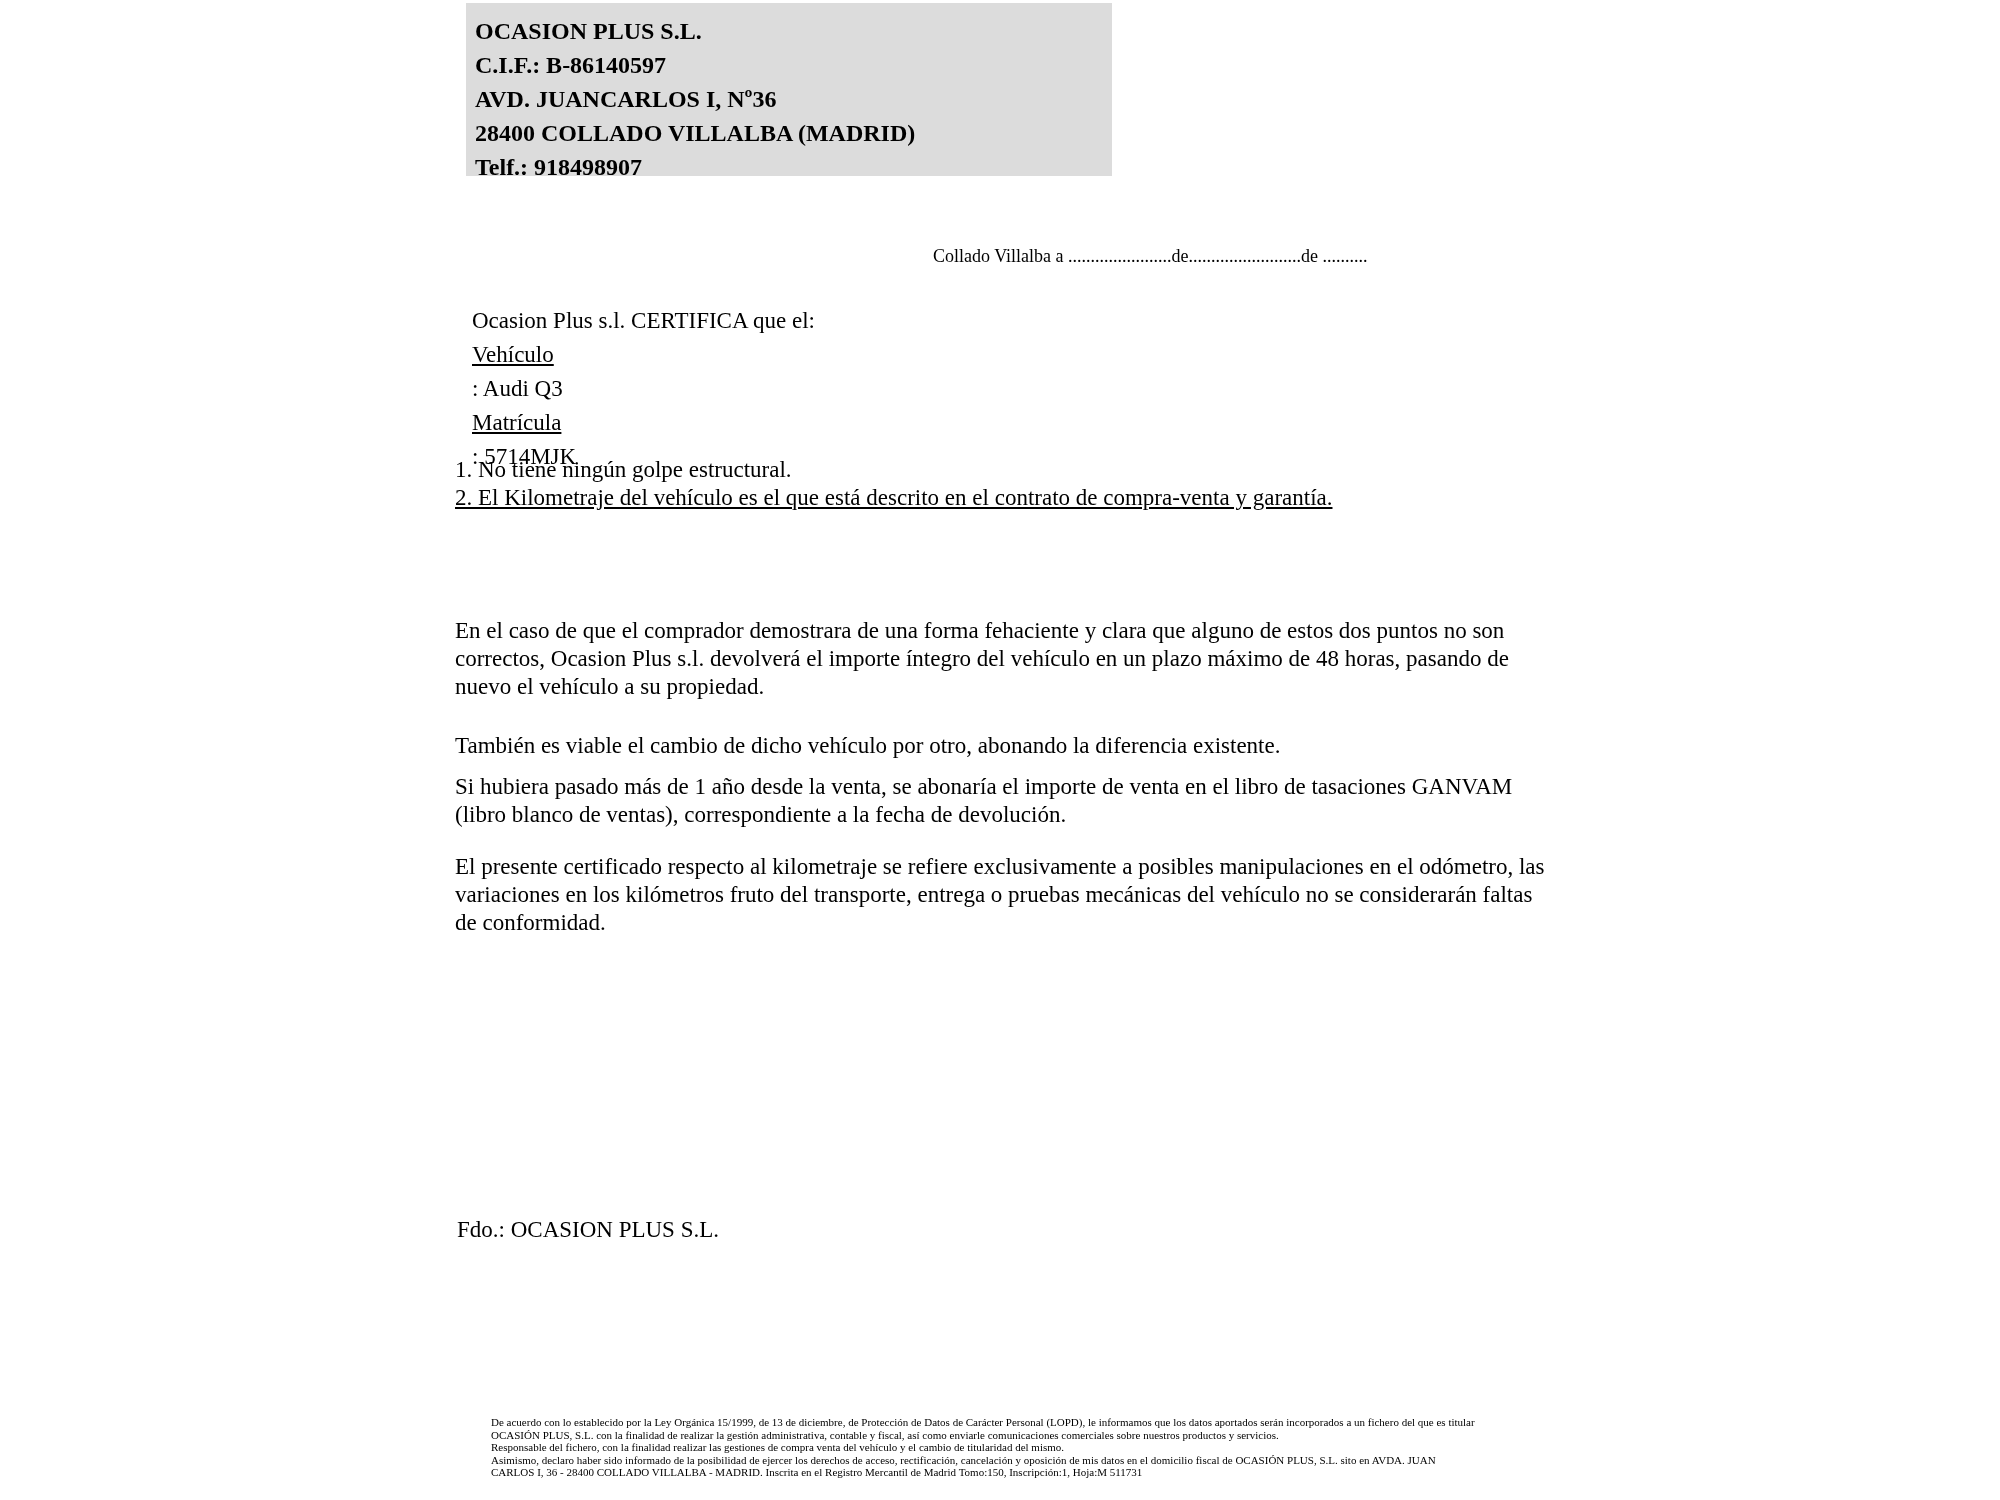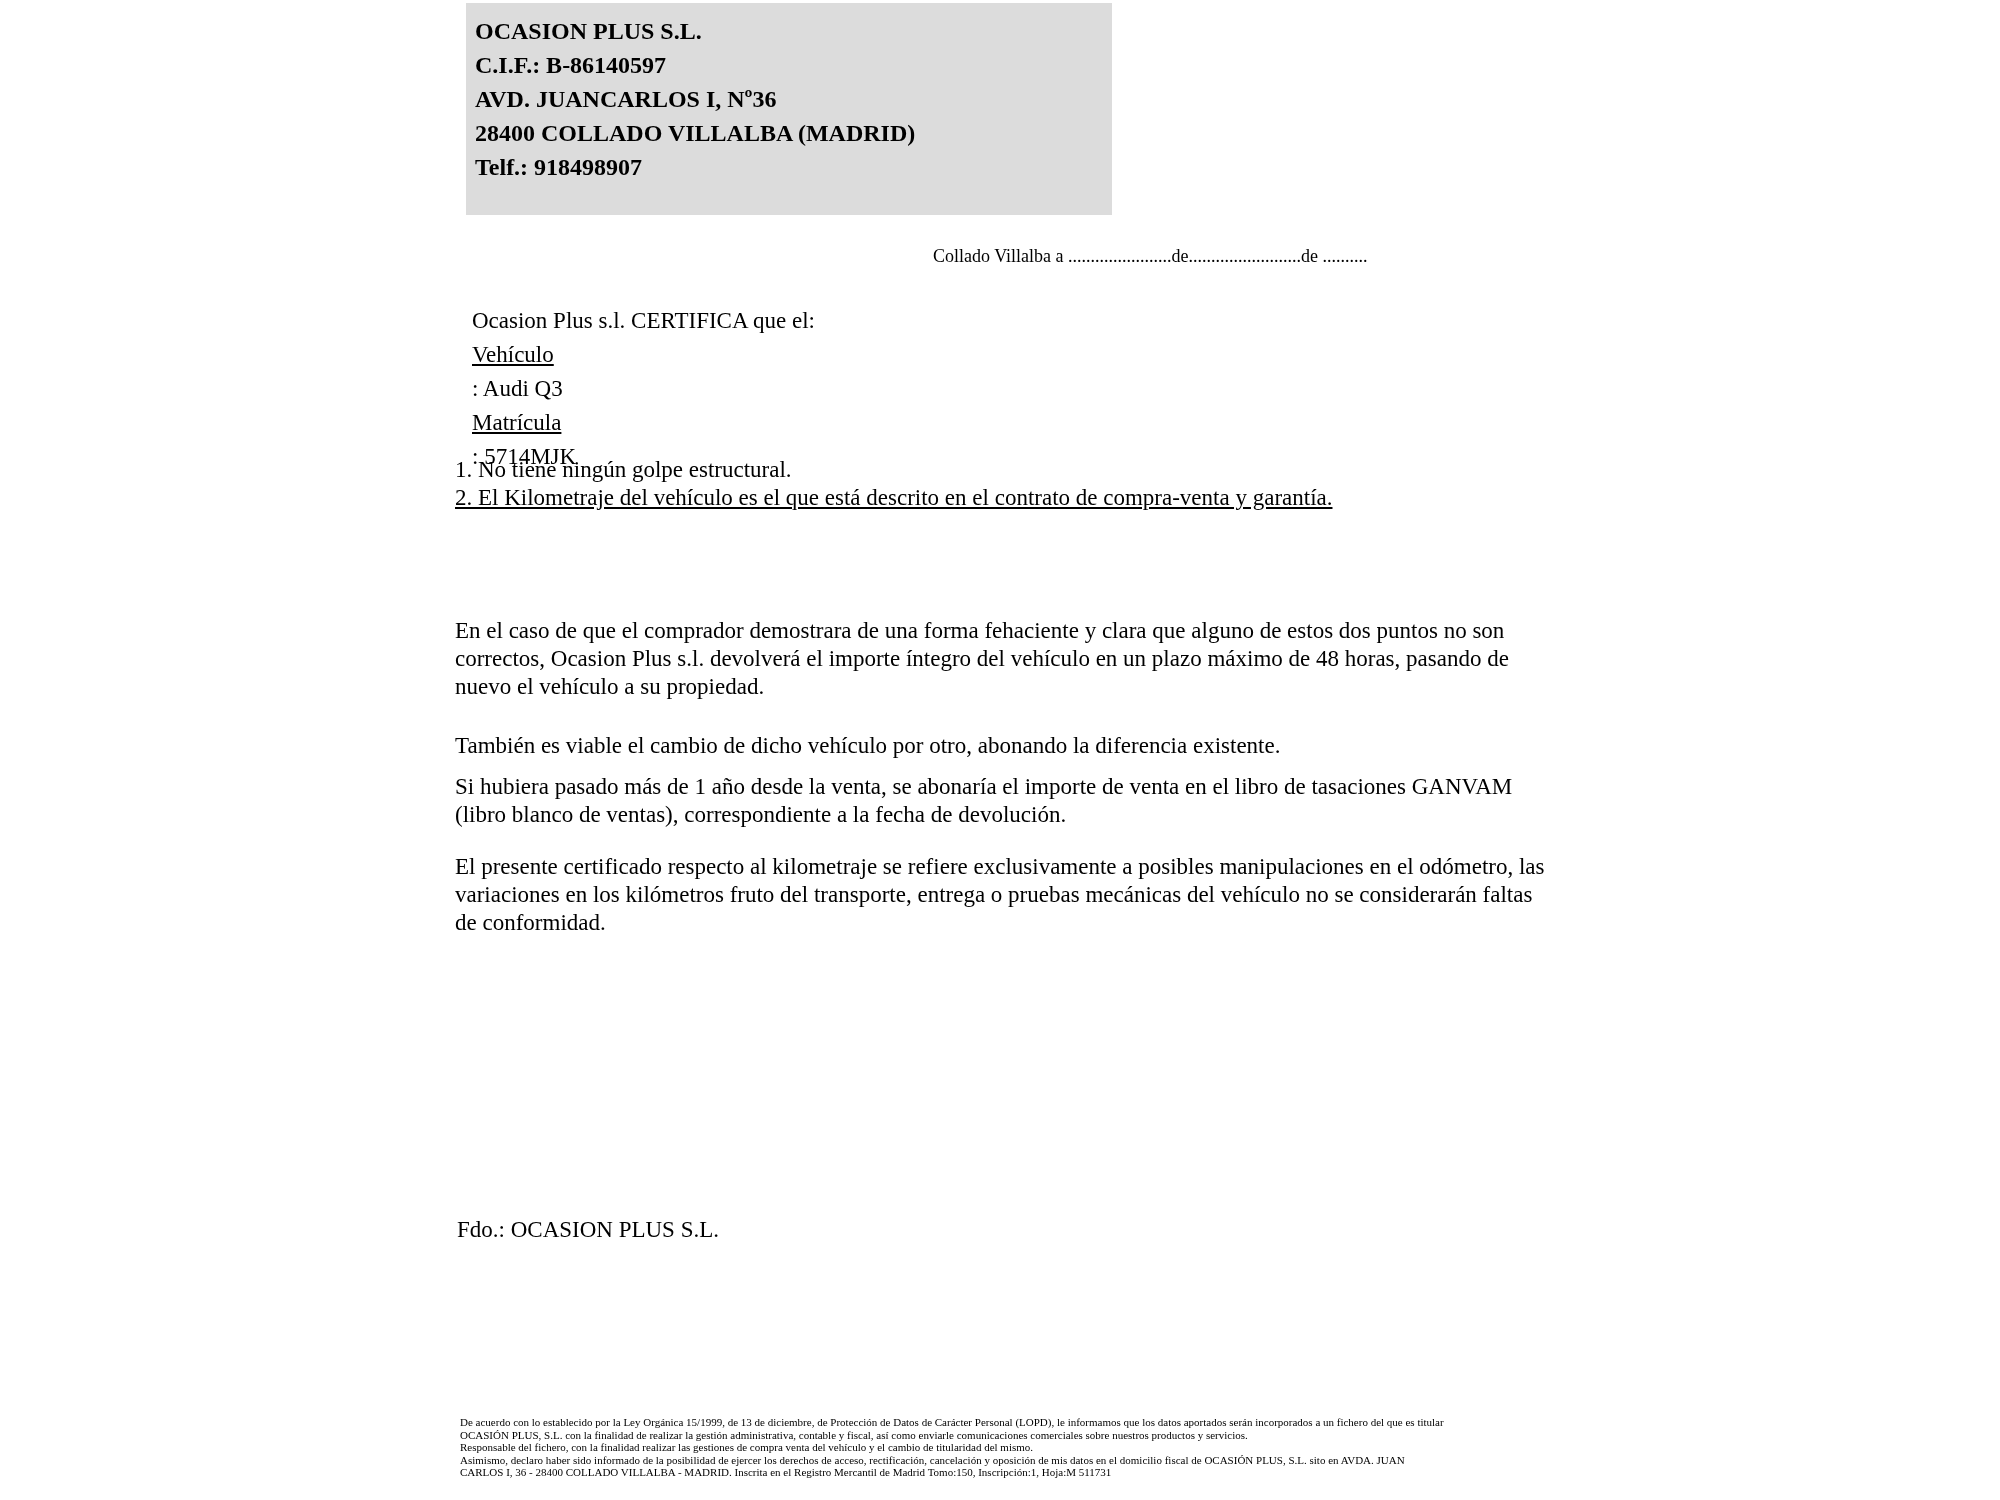--- a/index.html
+++ b/index.html
@@ -14,21 +14,21 @@
     background: #ffffff;
     font-family: "Liberation Serif", "DejaVu Serif", serif;
     color: #000000;
     overflow: hidden;
   }
   .header-box {
     position: absolute;
     left: 466px;
     top: 3px;
     width: 646px;
-    height: 212px;
+    height: 173px;
     background: #dcdcdc;
     padding: 11px 0 0 9px;
     box-sizing: border-box;
   }
   .header-box .hline {
     font-weight: bold;
     font-size: 24px;
     line-height: 34px;
     white-space: nowrap;
   }
@@ -92,20 +92,21 @@
   .legal-footer {
     position: absolute;
     left: 460px;
     top: 1416px;
     width: 1510px;
   }
   .legal-footer .legal-line {
     font-size: 11px;
     line-height: 12.5px;
     white-space: nowrap;
+    margin-left: 31px;
   }
 </style>
 </head>
 <body>
 
 <div class="page">
 
   <div class="header-box">
     <div class="hline">OCASION PLUS S.L.</div>
     <div class="hline">C.I.F.: B-86140597</div>

